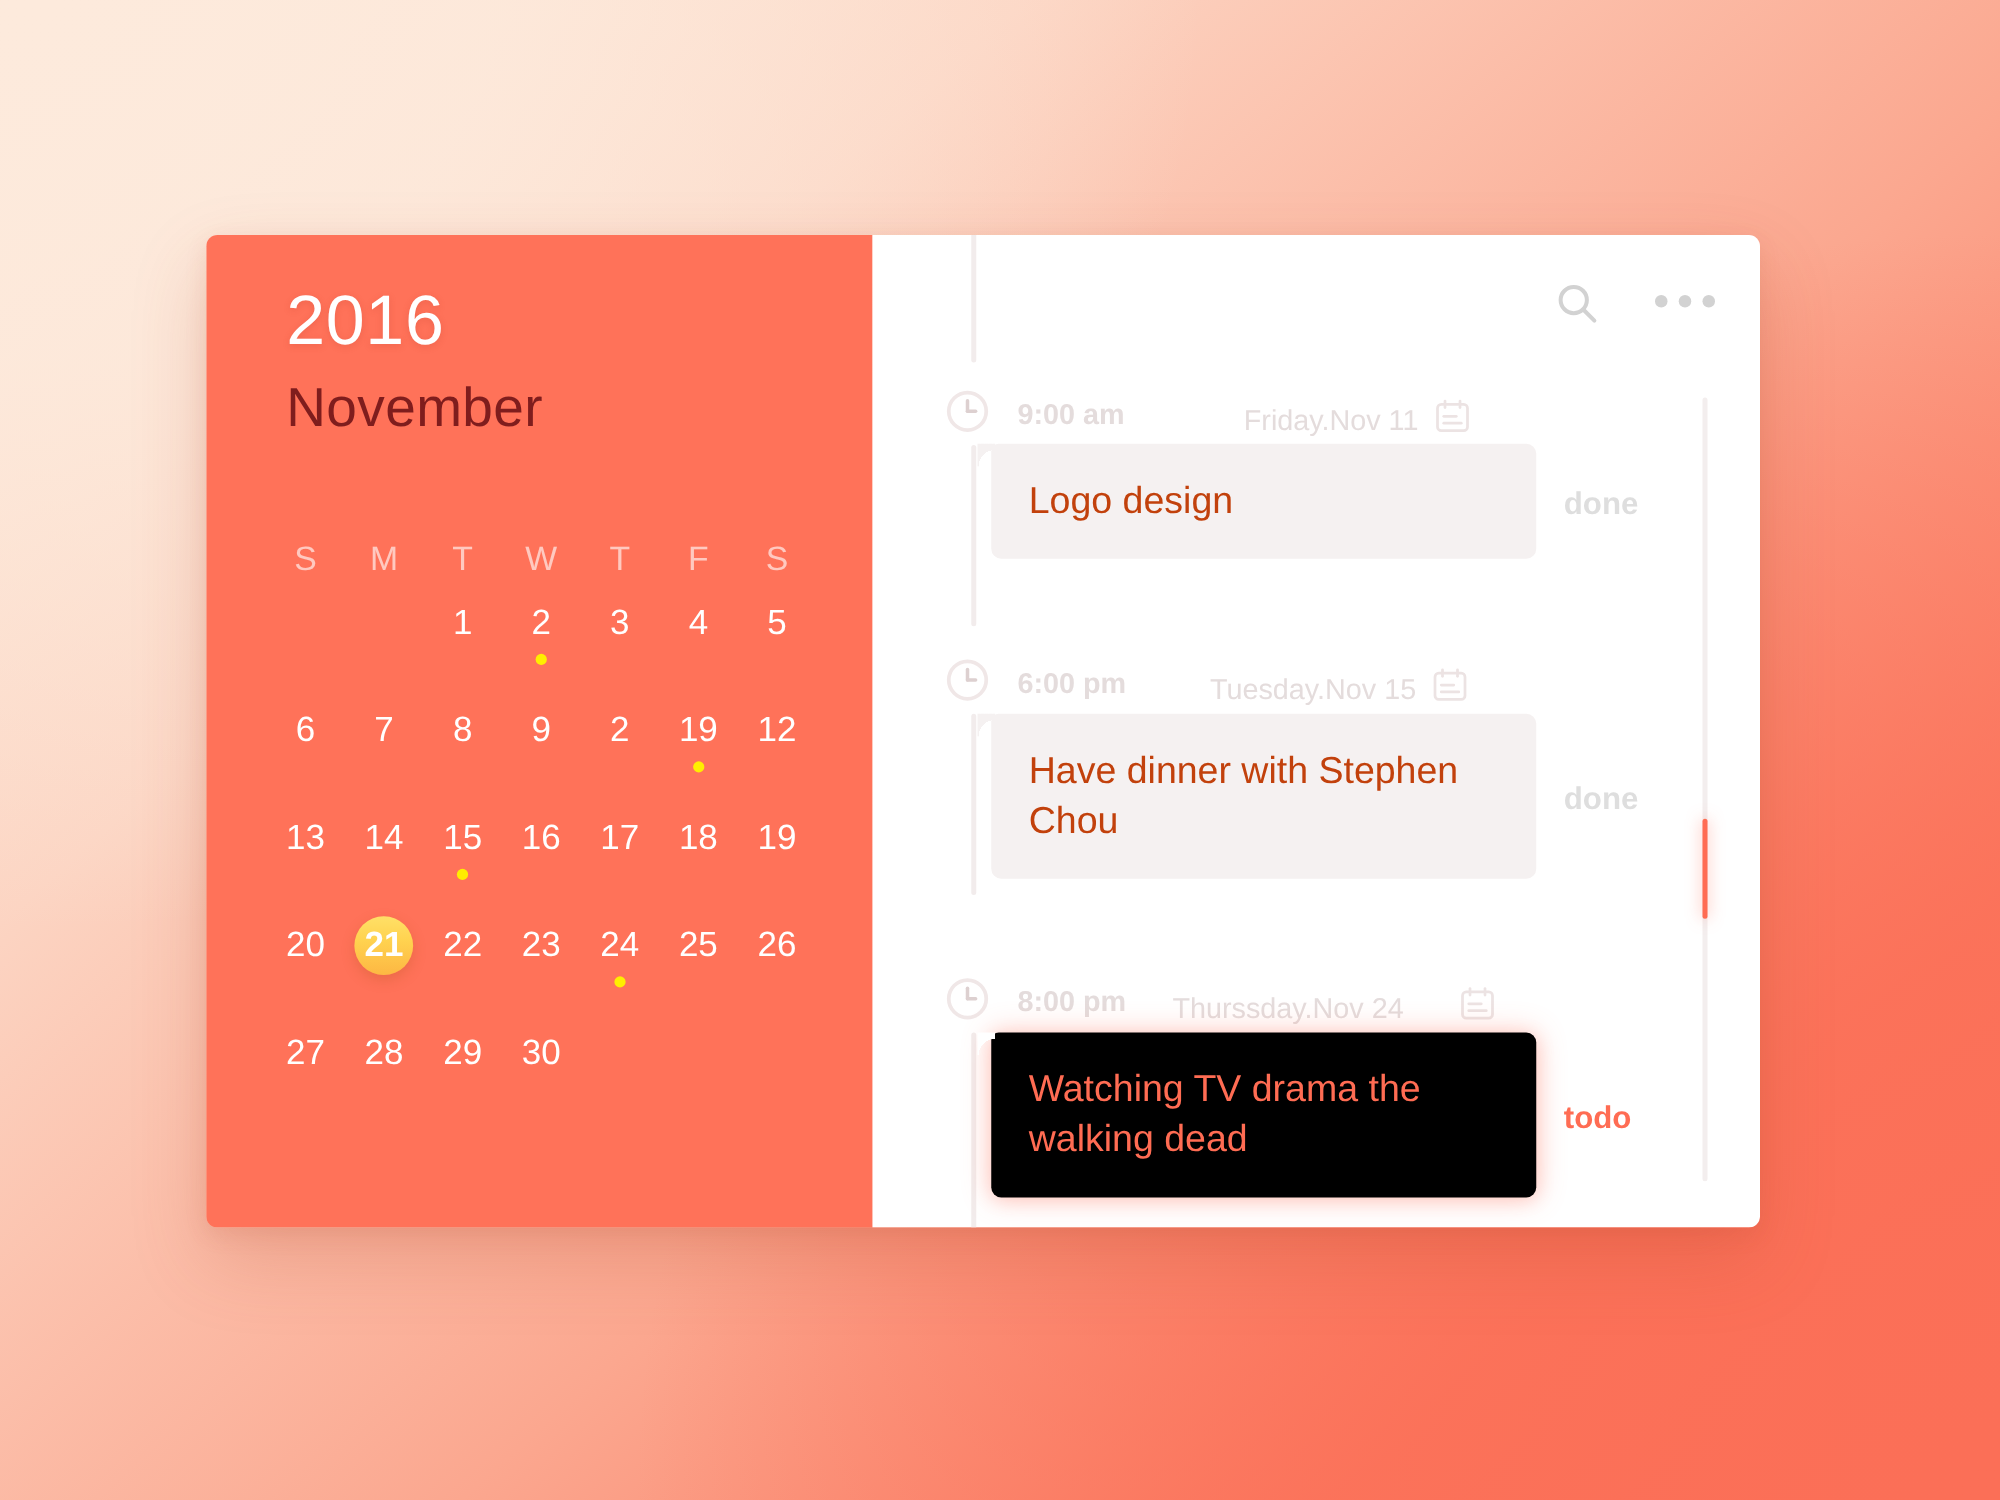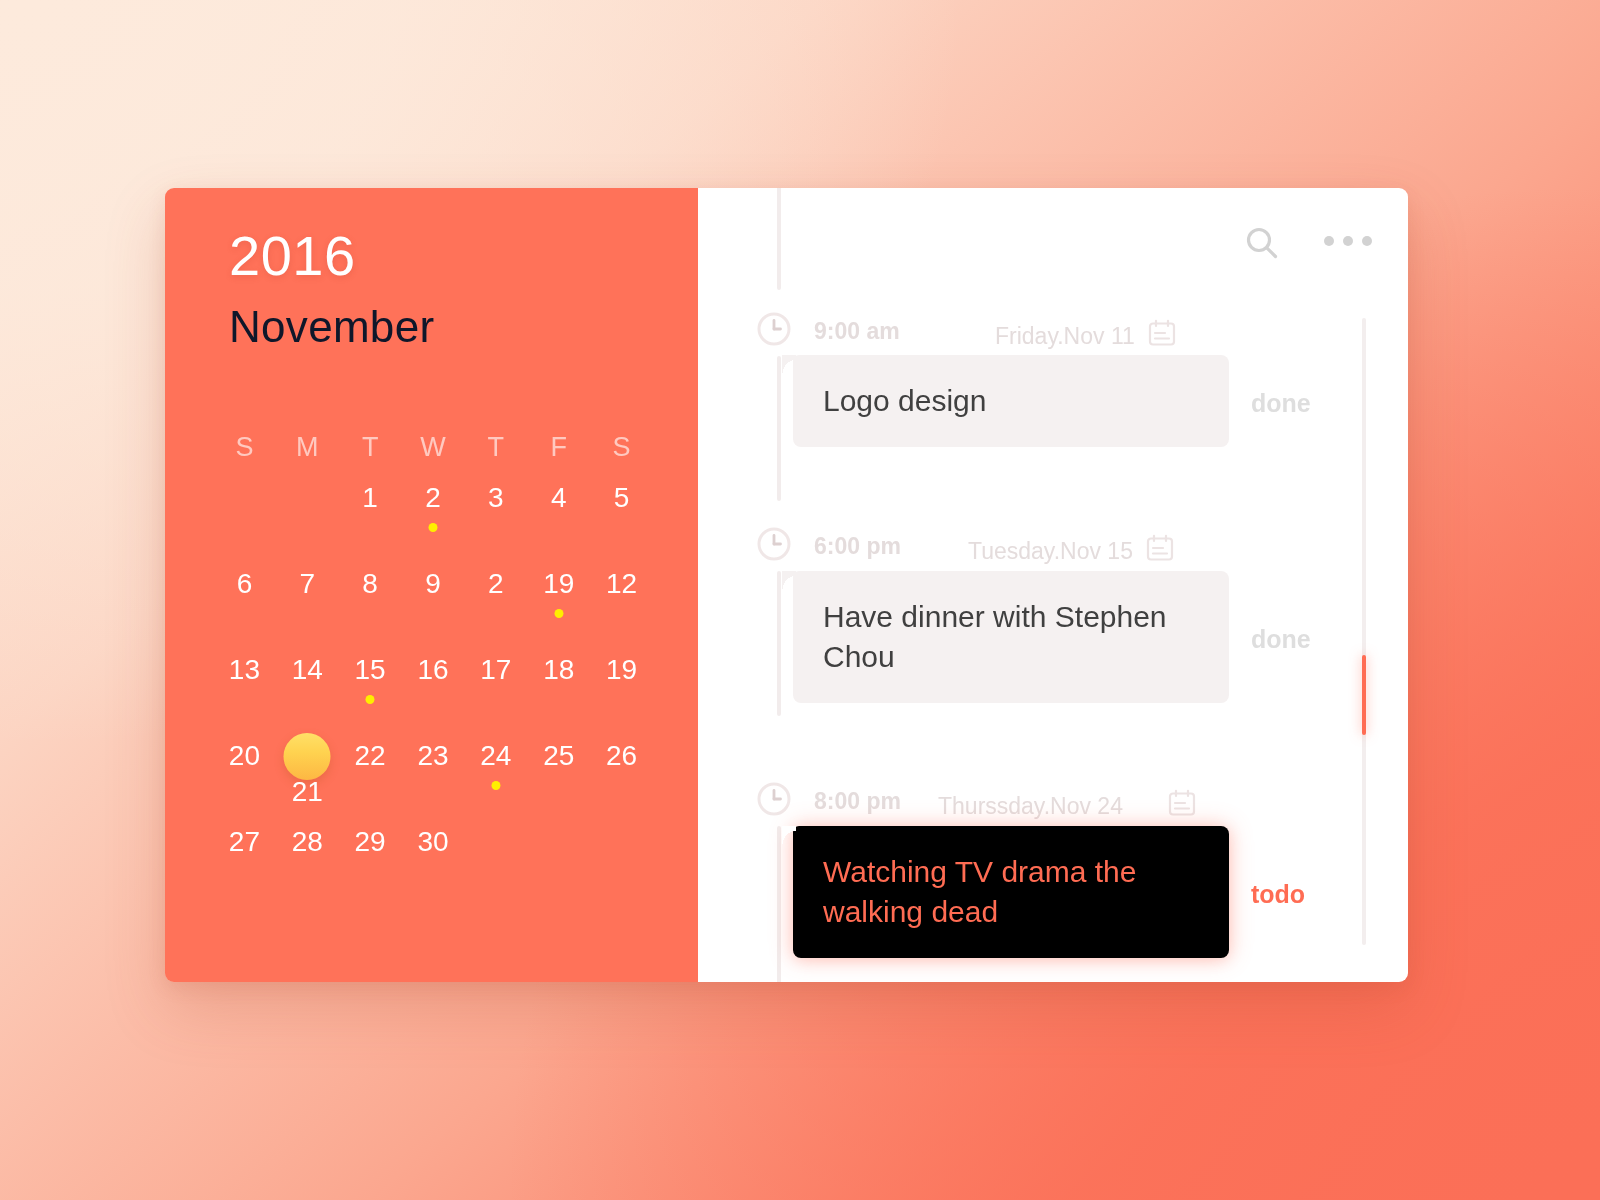--- a/index.html
+++ b/index.html
@@ -56,21 +56,21 @@
     text-shadow: 0 2px 6px rgba(180,60,40,0.22);
     line-height: 1;
   }
 
   .month {
     position: absolute;
     left: 64px;
     top: 117px;
     font-size: 44px;
     font-weight: 400;
-    color: #0f172a;
+    color: #7f1d1d;
     letter-spacing: 0.3px;
     line-height: 1;
   }
 
   #cal-grid {
     position: absolute;
     left: 48px;
     top: 235px;
     width: 440px;
     display: grid;
@@ -101,21 +101,21 @@
     position: relative;
     z-index: 2;
     font-size: 28px;
     font-weight: 400;
     color: #ffffff;
     line-height: 34px;
     width: 34px;
     text-align: center;
   }
 
-  .daycell.selected .daynum { font-weight: 400; margin-top: 36px; }
+  .daycell.selected .daynum { font-weight: 700; }
 
   .sel-circle {
     position: absolute;
     top: 4px;
     left: 50%;
     transform: translateX(-50%);
     width: 47px;
     height: 47px;
     border-radius: 50%;
     background: linear-gradient(180deg, #ffe067 0%, #ffd24f 42%, #fdb743 100%);
@@ -242,21 +242,21 @@
     left: -11px;
     top: 0;
     width: 14px;
     height: 18px;
     background: radial-gradient(circle at 100% 100%, transparent 0 13px, #f5f1f1 13px 100%);
   }
 
   .bubble-text {
     font-size: 30px;
     line-height: 40px;
-    color: #404040;
+    color: #c2410c;
     font-weight: 400;
   }
 
   .bubble.todo {
     background: #000000;
     box-shadow: 0 0 24px rgba(255,110,85,0.30), 0 2px 14px rgba(255,110,85,0.22);
   }
   .bubble.todo::before {
     background: radial-gradient(circle at 100% 100%, transparent 0 13px, #ffffff 13px 100%);
   }

